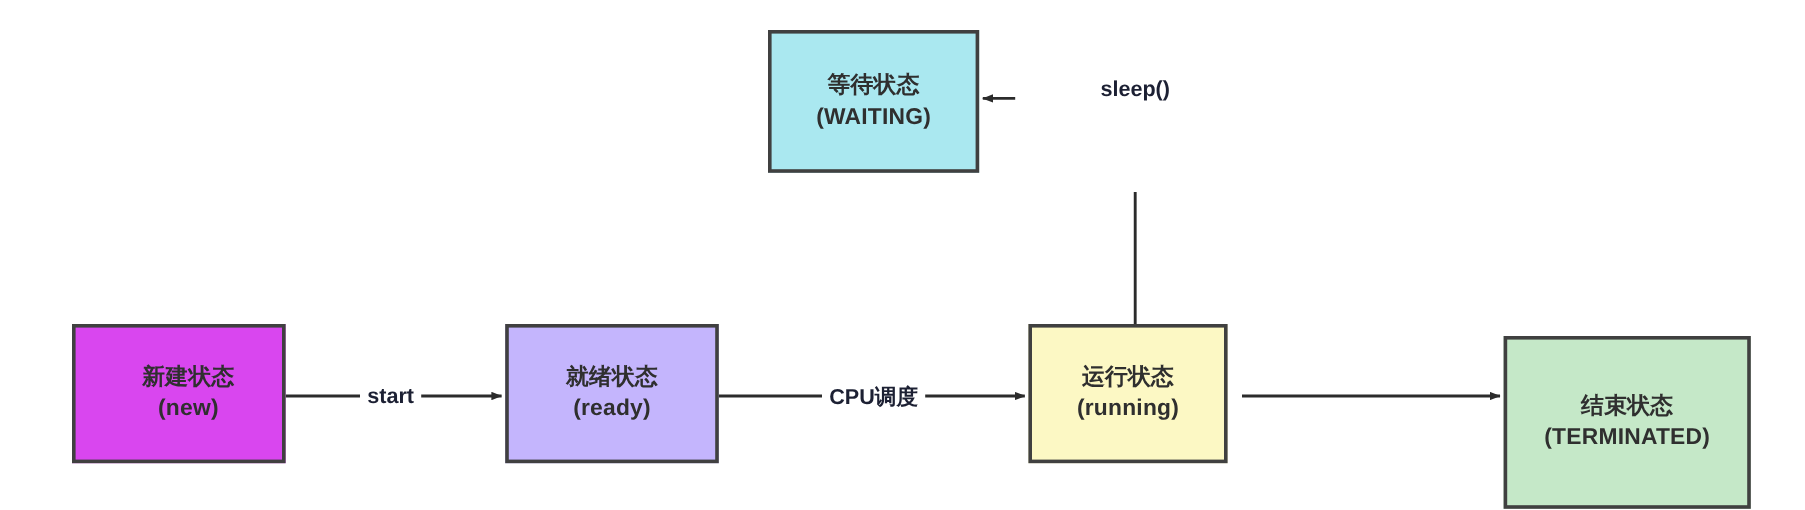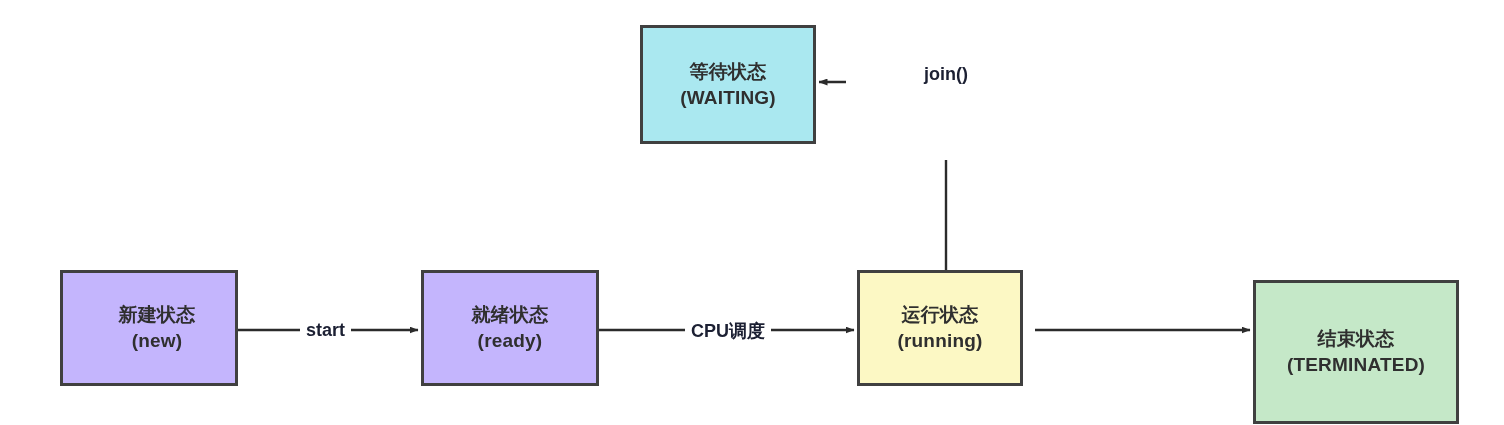--- a/index.html
+++ b/index.html
@@ -121,21 +121,21 @@
 
   <line x1="946" y1="270" x2="946" y2="160" stroke="#2b2b2b" stroke-width="2.4"></line>
   <line x1="942" y1="82" x2="819" y2="82" stroke="#2b2b2b" stroke-width="2.4" marker-end="url(#arrowhead-left)"></line>
 </svg>
 
 <div class="node" id="node-waiting" style="background: rgb(170, 232, 240);">
   <span class="line1">等待状态</span>
   <span class="line2">(WAITING)</span>
 </div>
 
-<div class="node" id="node-new" style="background: #c4b5fd; padding-left: 16px;">
+<div class="node" id="node-new" style="background: #d946ef; padding-left: 16px;">
   <span class="line1">新建状态</span>
   <span class="line2">(new)</span>
 </div>
 
 <div class="node" id="node-ready" style="background: #c4b5fd;">
   <span class="line1">就绪状态</span>
   <span class="line2">(ready)</span>
 </div>
 
 <div class="node" id="node-running" style="background: rgb(252, 248, 196);">
@@ -146,14 +146,14 @@
 <div class="node" id="node-terminated" style="background: rgb(197, 232, 200);">
   <span class="line1">结束状态</span>
   <span class="line2">(TERMINATED)</span>
 </div>
 
 <div class="edge-label" id="label-start">start</div>
 
 <div class="edge-label" id="label-cpu">CPU调度</div>
 
 <div class="edge-label" id="label-wait-group">
-  <span class="grp-line">join()</span>
+  <span class="grp-line">sleep()</span>
 </div>
 
 </body></html>

